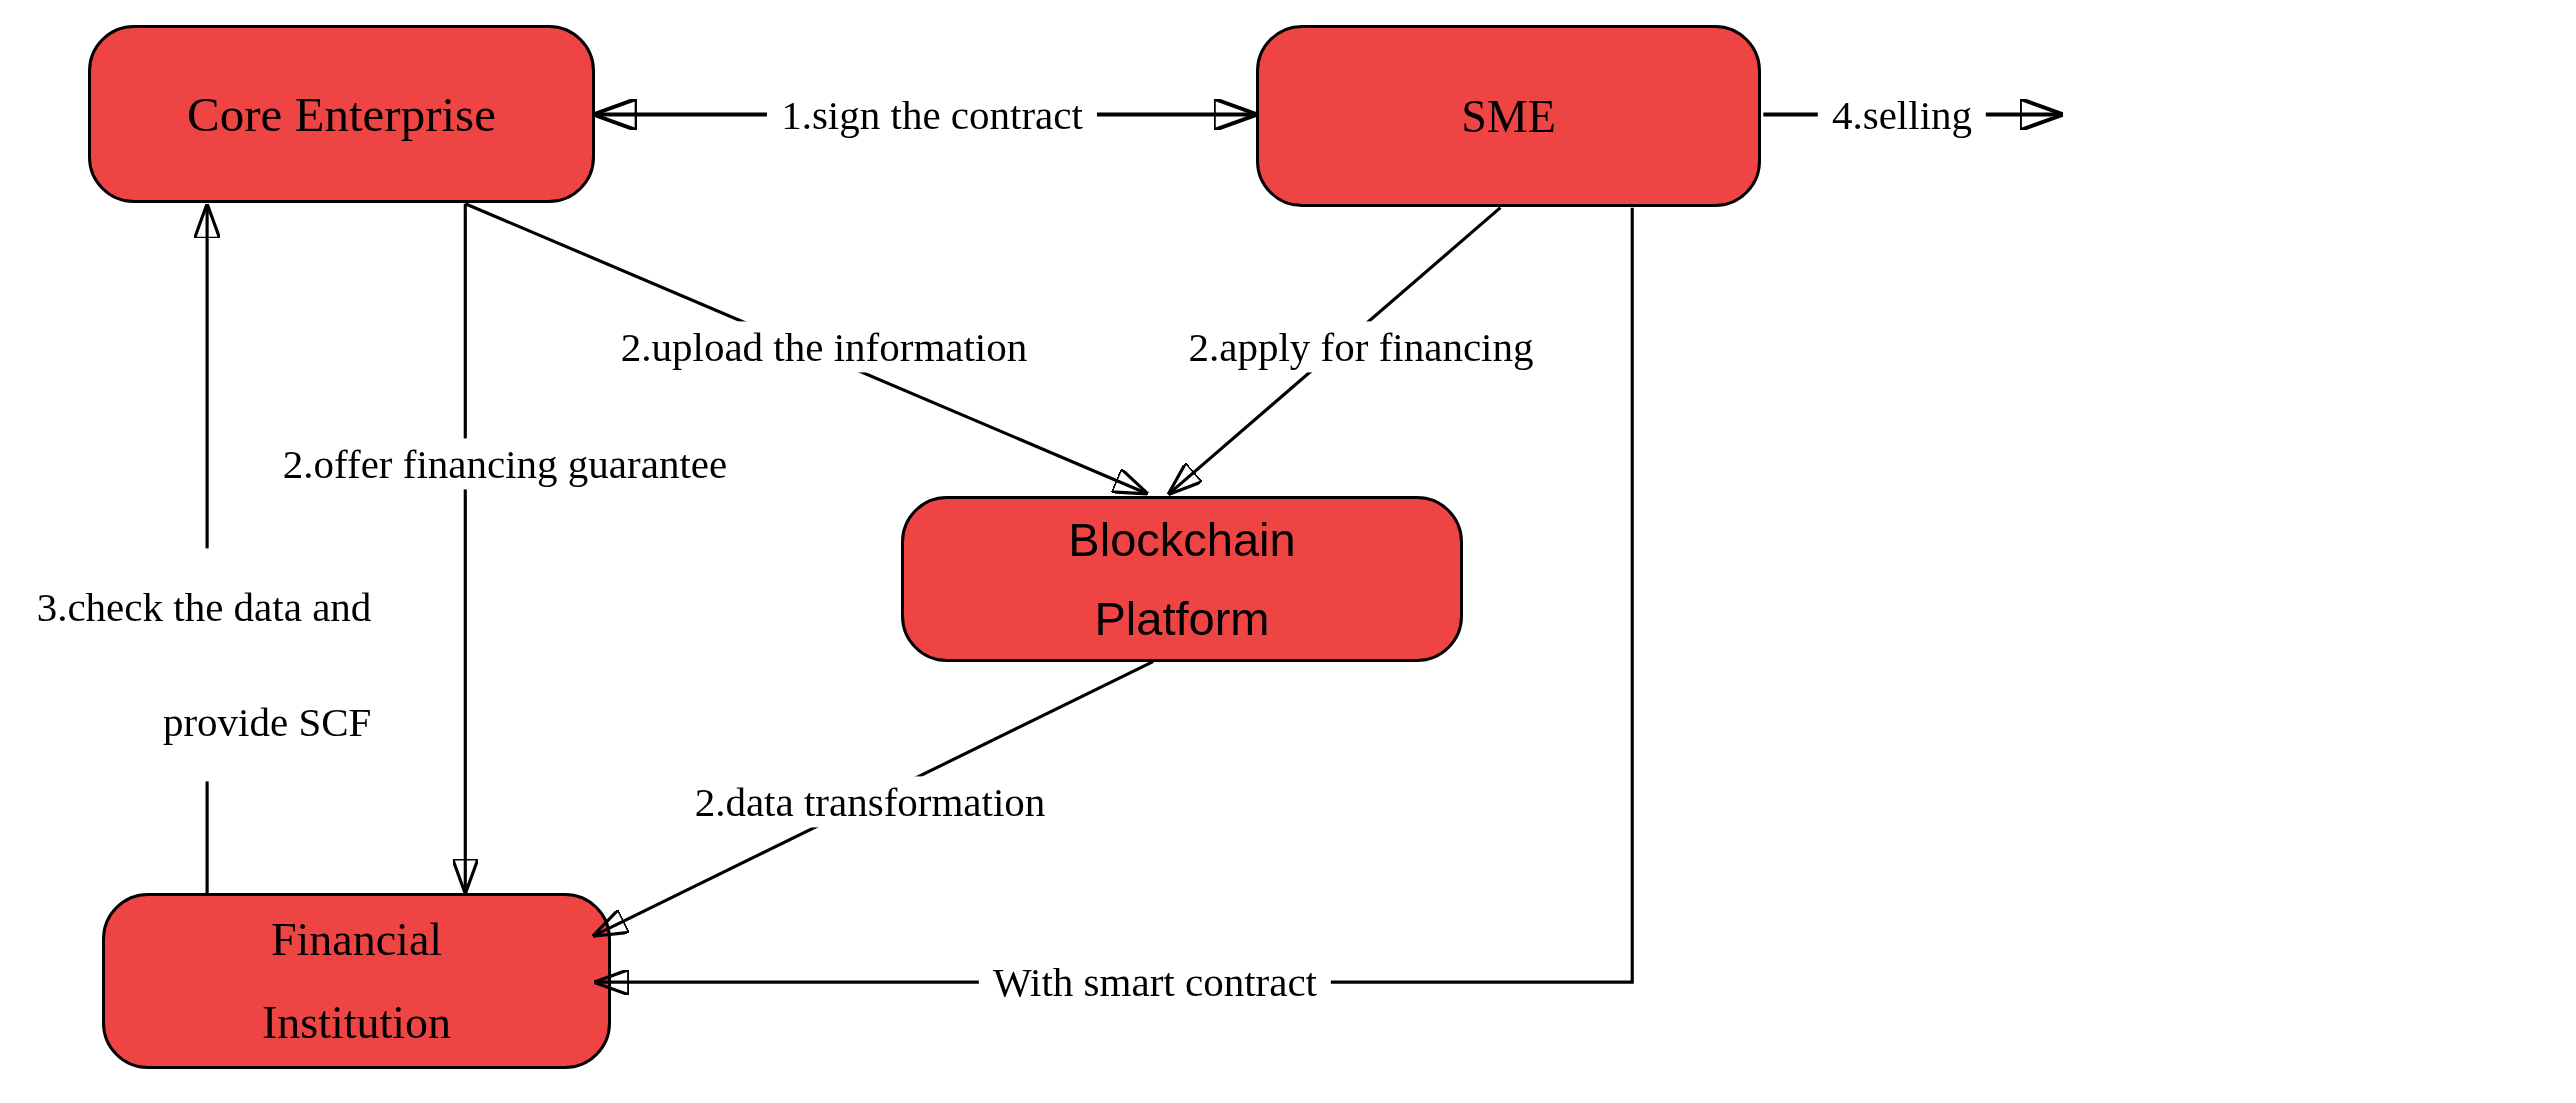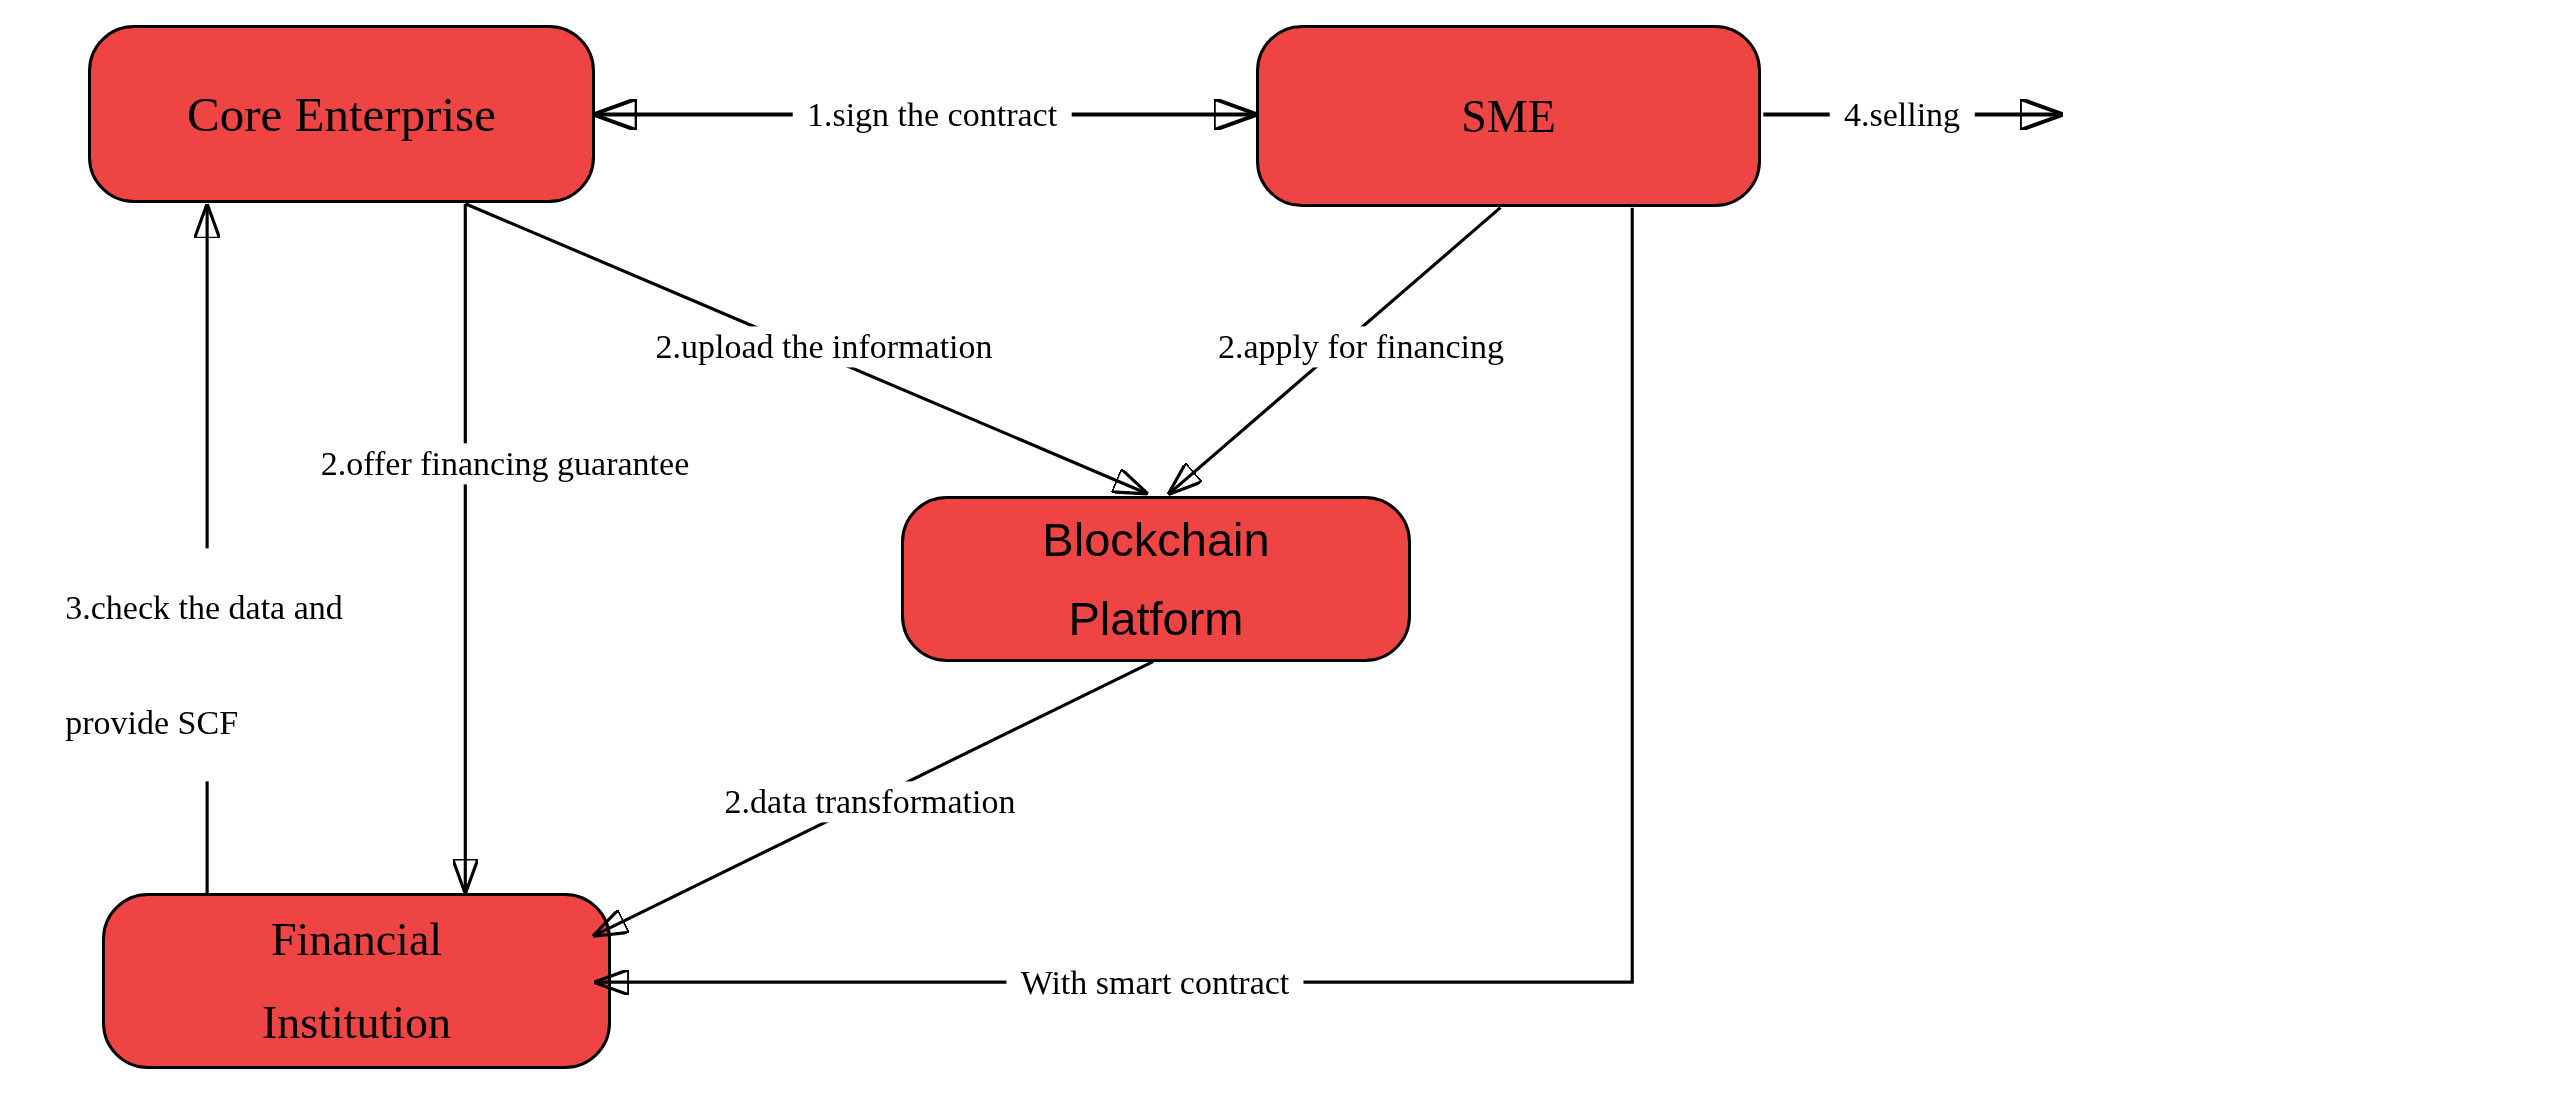--- a/index.html
+++ b/index.html
@@ -20,38 +20,38 @@
     align-items:center; justify-content:center;
     text-align:center;
     color:#000000;
     z-index:1;
     box-sizing:border-box;
   }
   .node .line { display:block; white-space:nowrap; }
   #node-core-enterprise   { left:88px;  top:25px;   width:507px; height:178px; font-size:49px; }
   #node-sme               { left:1256px; top:25px;   width:505px; height:182px; font-size:46px;align-items:center; }
   #node-customer-market   { left:2062px; top:25px;   width:501px; height:178px; font-size:44px; }
-  #node-blockchain        { left:901px; top:496px;  width:510px; height:166px; font-size:47px;
+  #node-blockchain        { left:901px; top:496px;  width:562px; height:166px; font-size:47px;
                             font-family:"Liberation Sans","DejaVu Sans",sans-serif; line-height:79px; }
   #node-financial         { left:82px;  top:893px; width:509px; height:176px; font-size:46px; line-height:83px;margin-left:20px; }
 
   
   #edges { position:absolute; left:0; top:0; z-index:2; }
   #edges path { stroke:#000000; fill:none; }
 
   
   .edge-label {
     position:absolute;
     transform:translate(-50%,-50%);
     background:#ffffff;
     color:#000000;
-    font-size:34px;
+    font-size:41px;
     white-space:nowrap;
     padding:1.6px 14.2px;
-    text-align:left;
+    text-align:right;
     z-index:3;
   }
   #label-sign        { left:932px; top:115px;  }
   #label-selling     { left:1902px; top:115px;  }
   #label-upload      { left:824px; top:347px;  }
   #label-apply       { left:1361px; top:347px;  }
   #label-offer       { left:505px;  top:464px;  }
   #label-check       { left:204px;  top:665px;  line-height:115px; }
   #label-datatrans   { left:870px; top:802px; }
   #label-repayment   { left:1155px; top:982px; line-height:69px; }

